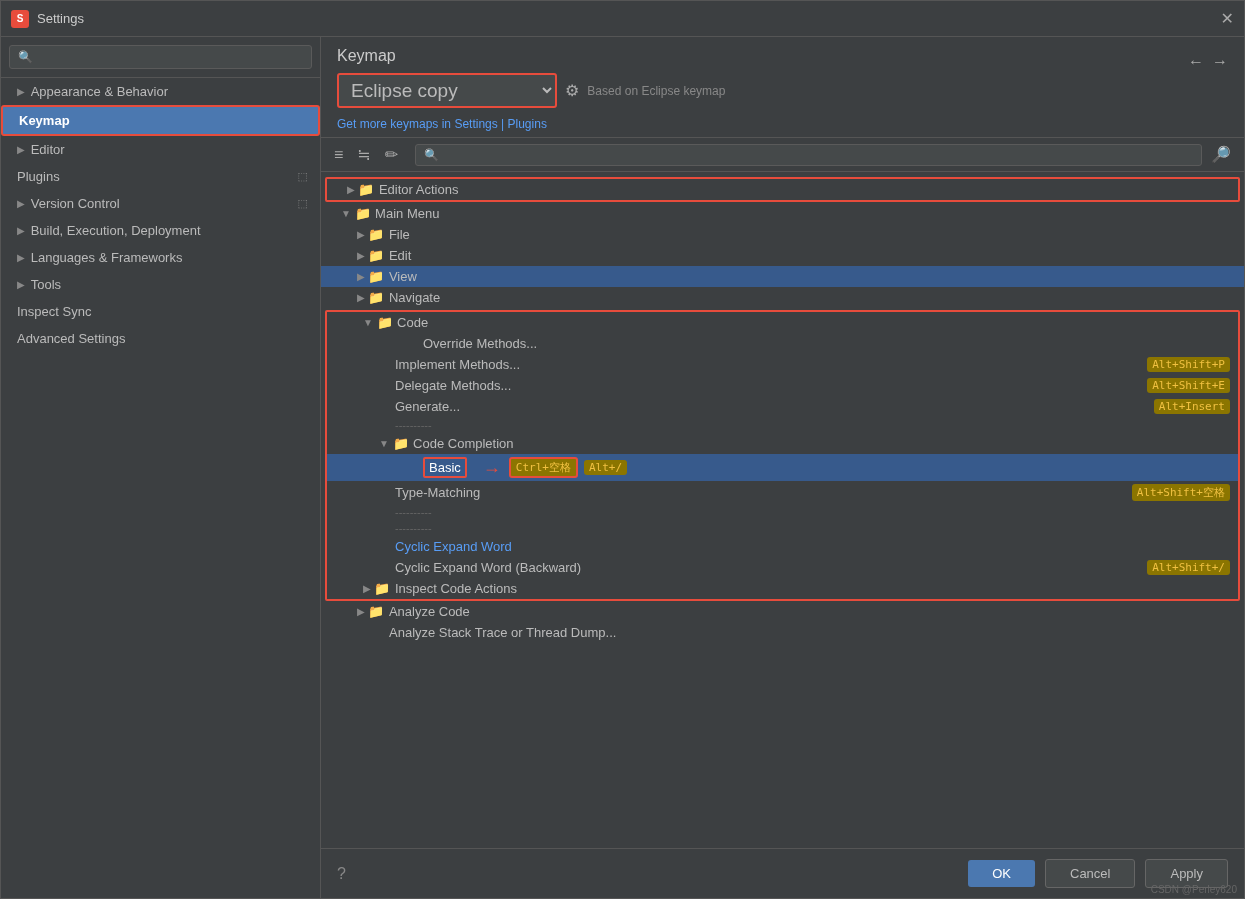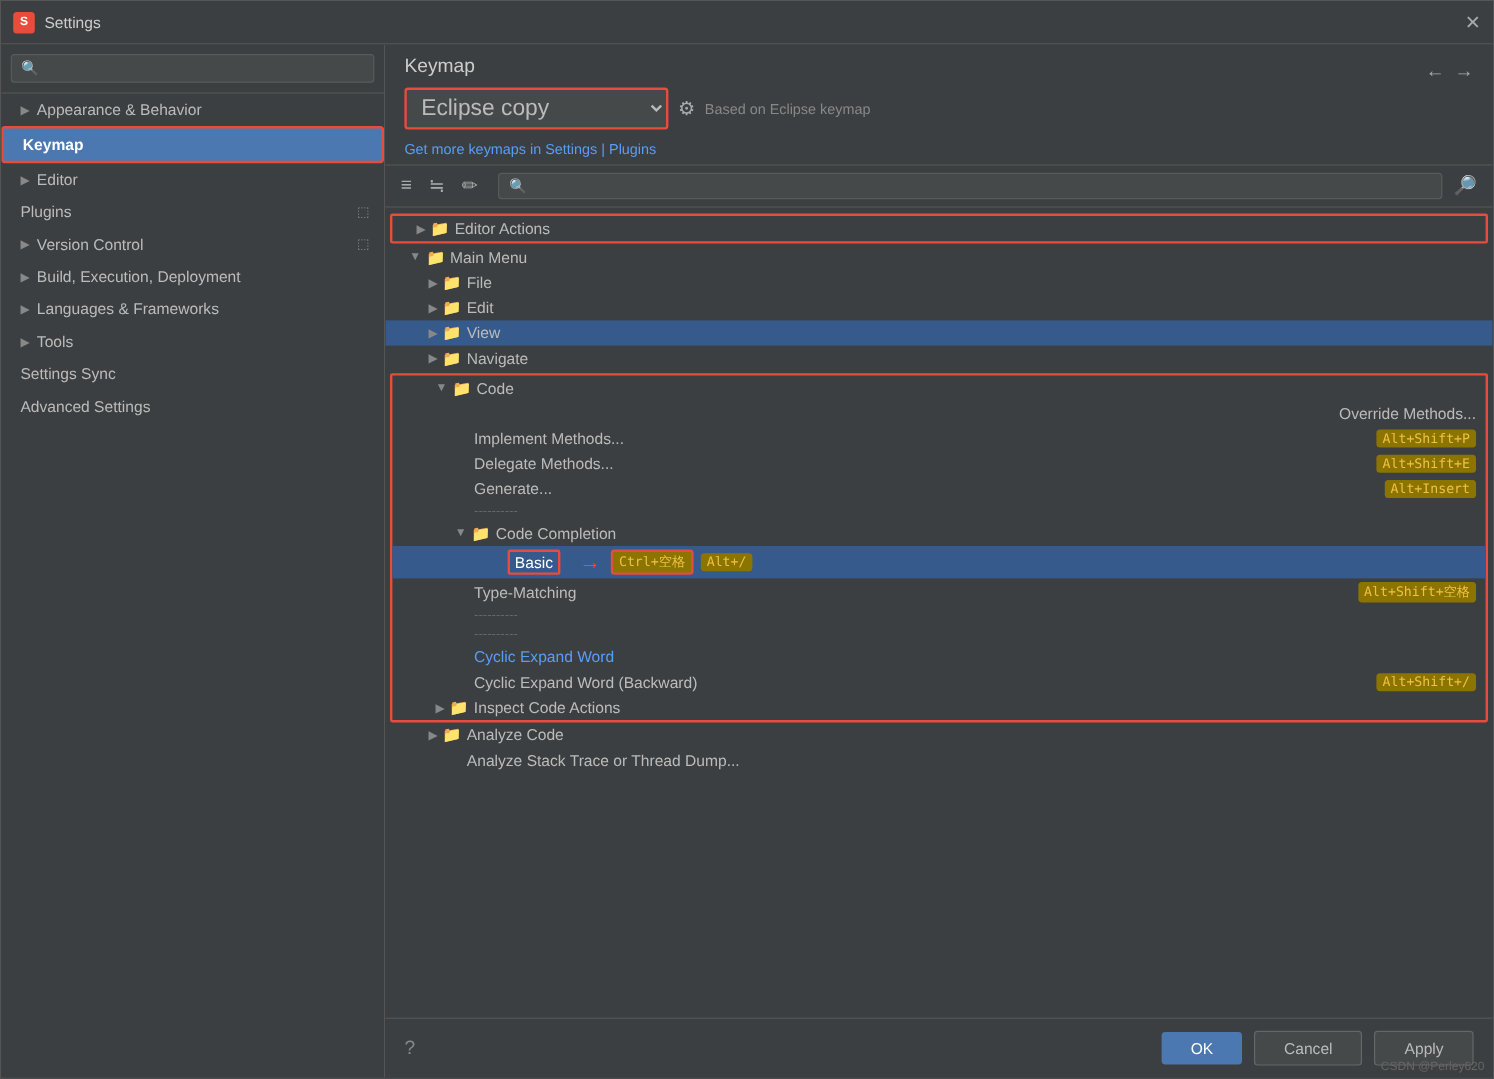--- a/index.html
+++ b/index.html
@@ -393,21 +393,21 @@
         <span class="arrow">▶</span>
         <span>Languages &amp; Frameworks</span>
       </div>
 
       <div class="sidebar-item">
         <span class="arrow">▶</span>
         <span>Tools</span>
       </div>
 
       <div class="sidebar-item">
-        <span>Settings Sync</span>
+        <span>Inspect Sync</span>
       </div>
 
       <div class="sidebar-item">
         <span>Advanced Settings</span>
       </div>
     </div>
 
     <div class="right-panel">
 
       <div class="panel-header">
@@ -479,21 +479,21 @@
         </div>
 
         <div style="border:2px solid #e74c3c;margin:2px 4px 0 4px;border-radius:2px;">
 
           <div class="tree-item indented-2" style="padding-left:36px;">
             <span class="arrow">▼</span>
             <span style="margin-right:4px;">📁</span>
             <span>Code</span>
           </div>
 
-          <div class="tree-item" style="padding-left:68px;justify-content:flex-end;">
+          <div class="tree-item" style="padding-left:96px;">
             <span>Override Methods...</span>
           </div>
 
           <div class="tree-item" style="padding-left:68px;">
             <span>Implement Methods...</span>
             <span class="shortcut-key">Alt+Shift+P</span>
           </div>
 
           <div class="tree-item" style="padding-left:68px;">
             <span>Delegate Methods...</span>

